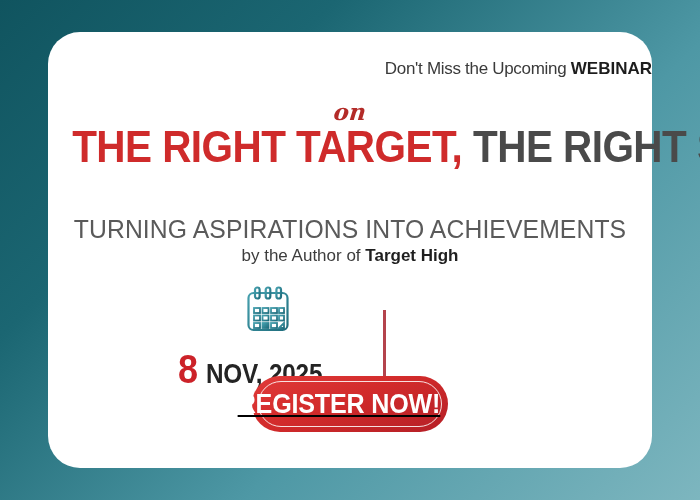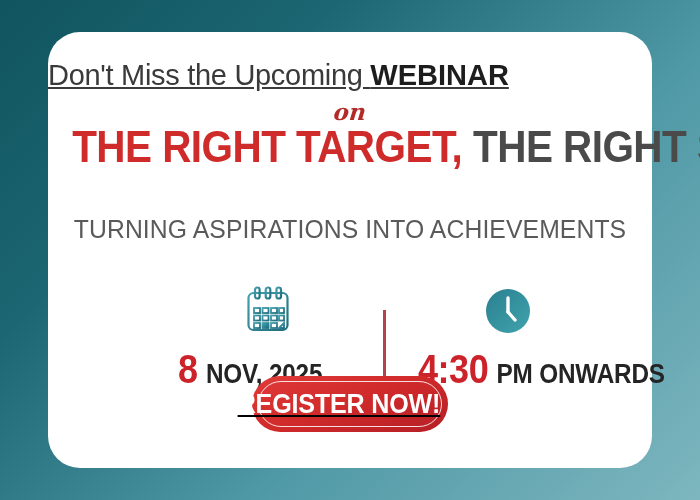--- a/index.html
+++ b/index.html
@@ -30,26 +30,25 @@
     border-radius: 32px;
     box-sizing: border-box;
   }
 
   
   .headline {
     position: absolute;
     top: 27px;
     left: 0;
     width: 100%;
-    text-align: left;
-    font-size: 29px;
+    text-align: right;
+    font-size: 17px;
     letter-spacing: -0.3px;
     color: #3a3a3a;
     white-space: nowrap;
-    text-decoration: underline;
   }
   .headline .strong {
     font-weight: bold;
     color: #1d1d1d;
     letter-spacing: 0px;
   }
 
   .script-on {
     position: absolute;
     top: 66px;
@@ -221,20 +220,23 @@
     </div>
 
     <div class="script-on">on</div>
 
     <div class="title-main">
       <span class="t-red">THE RIGHT TARGET,</span><span class="t-dark"> THE RIGHT STRATEGY</span>
     </div>
 
     <div class="subtitle">TURNING ASPIRATIONS INTO ACHIEVEMENTS</div>
 
+    <div class="byline">
+      <span>by the Author of </span><span class="book">Target High</span>
+    </div>
 
     <div class="info-row">
 
       <div class="info-block block-date">
         <div class="icon-wrap">
           <svg width="54" height="54" viewBox="0 0 54 54" aria-hidden="true">
             <defs>
               <linearGradient id="calGrad" x1="0" y1="0" x2="1" y2="1">
                 <stop offset="0%" stop-color="#46a0ae"></stop>
                 <stop offset="100%" stop-color="#1f6d7d"></stop>
@@ -260,39 +262,20 @@
           </svg>
         </div>
         <div class="info-text">
           <span class="num">8</span>
           <span class="unit">NOV, 2025</span>
         </div>
       </div>
 
       <div class="divider"></div>
 
-      <div class="info-block block-time">
-        <div class="icon-wrap">
-          <svg width="52" height="52" viewBox="0 0 52 52" aria-hidden="true">
-            <defs>
-              <linearGradient id="clkGrad" x1="0" y1="0" x2="1" y2="1">
-                <stop offset="0%" stop-color="#2b8090"></stop>
-                <stop offset="100%" stop-color="#3fa3ad"></stop>
-              </linearGradient>
-            </defs>
-            <circle cx="26" cy="26" r="22" fill="url(#clkGrad)"></circle>
-            <path d="M26 13 L26 27" stroke="#ffffff" stroke-width="3.4" stroke-linecap="round"></path>
-            <path d="M26 27 L33 35" stroke="#ffffff" stroke-width="3.4" stroke-linecap="round"></path>
-          </svg>
-        </div>
-        <div class="info-text">
-          <span class="num">4:30</span>
-          <span class="unit">PM ONWARDS</span>
-        </div>
-      </div>
 
     </div>
   </div>
 
   <div class="cta-area">
 
     <button class="cta-button">
       <span class="cta-label">REGISTER NOW!</span>
     </button>
 

